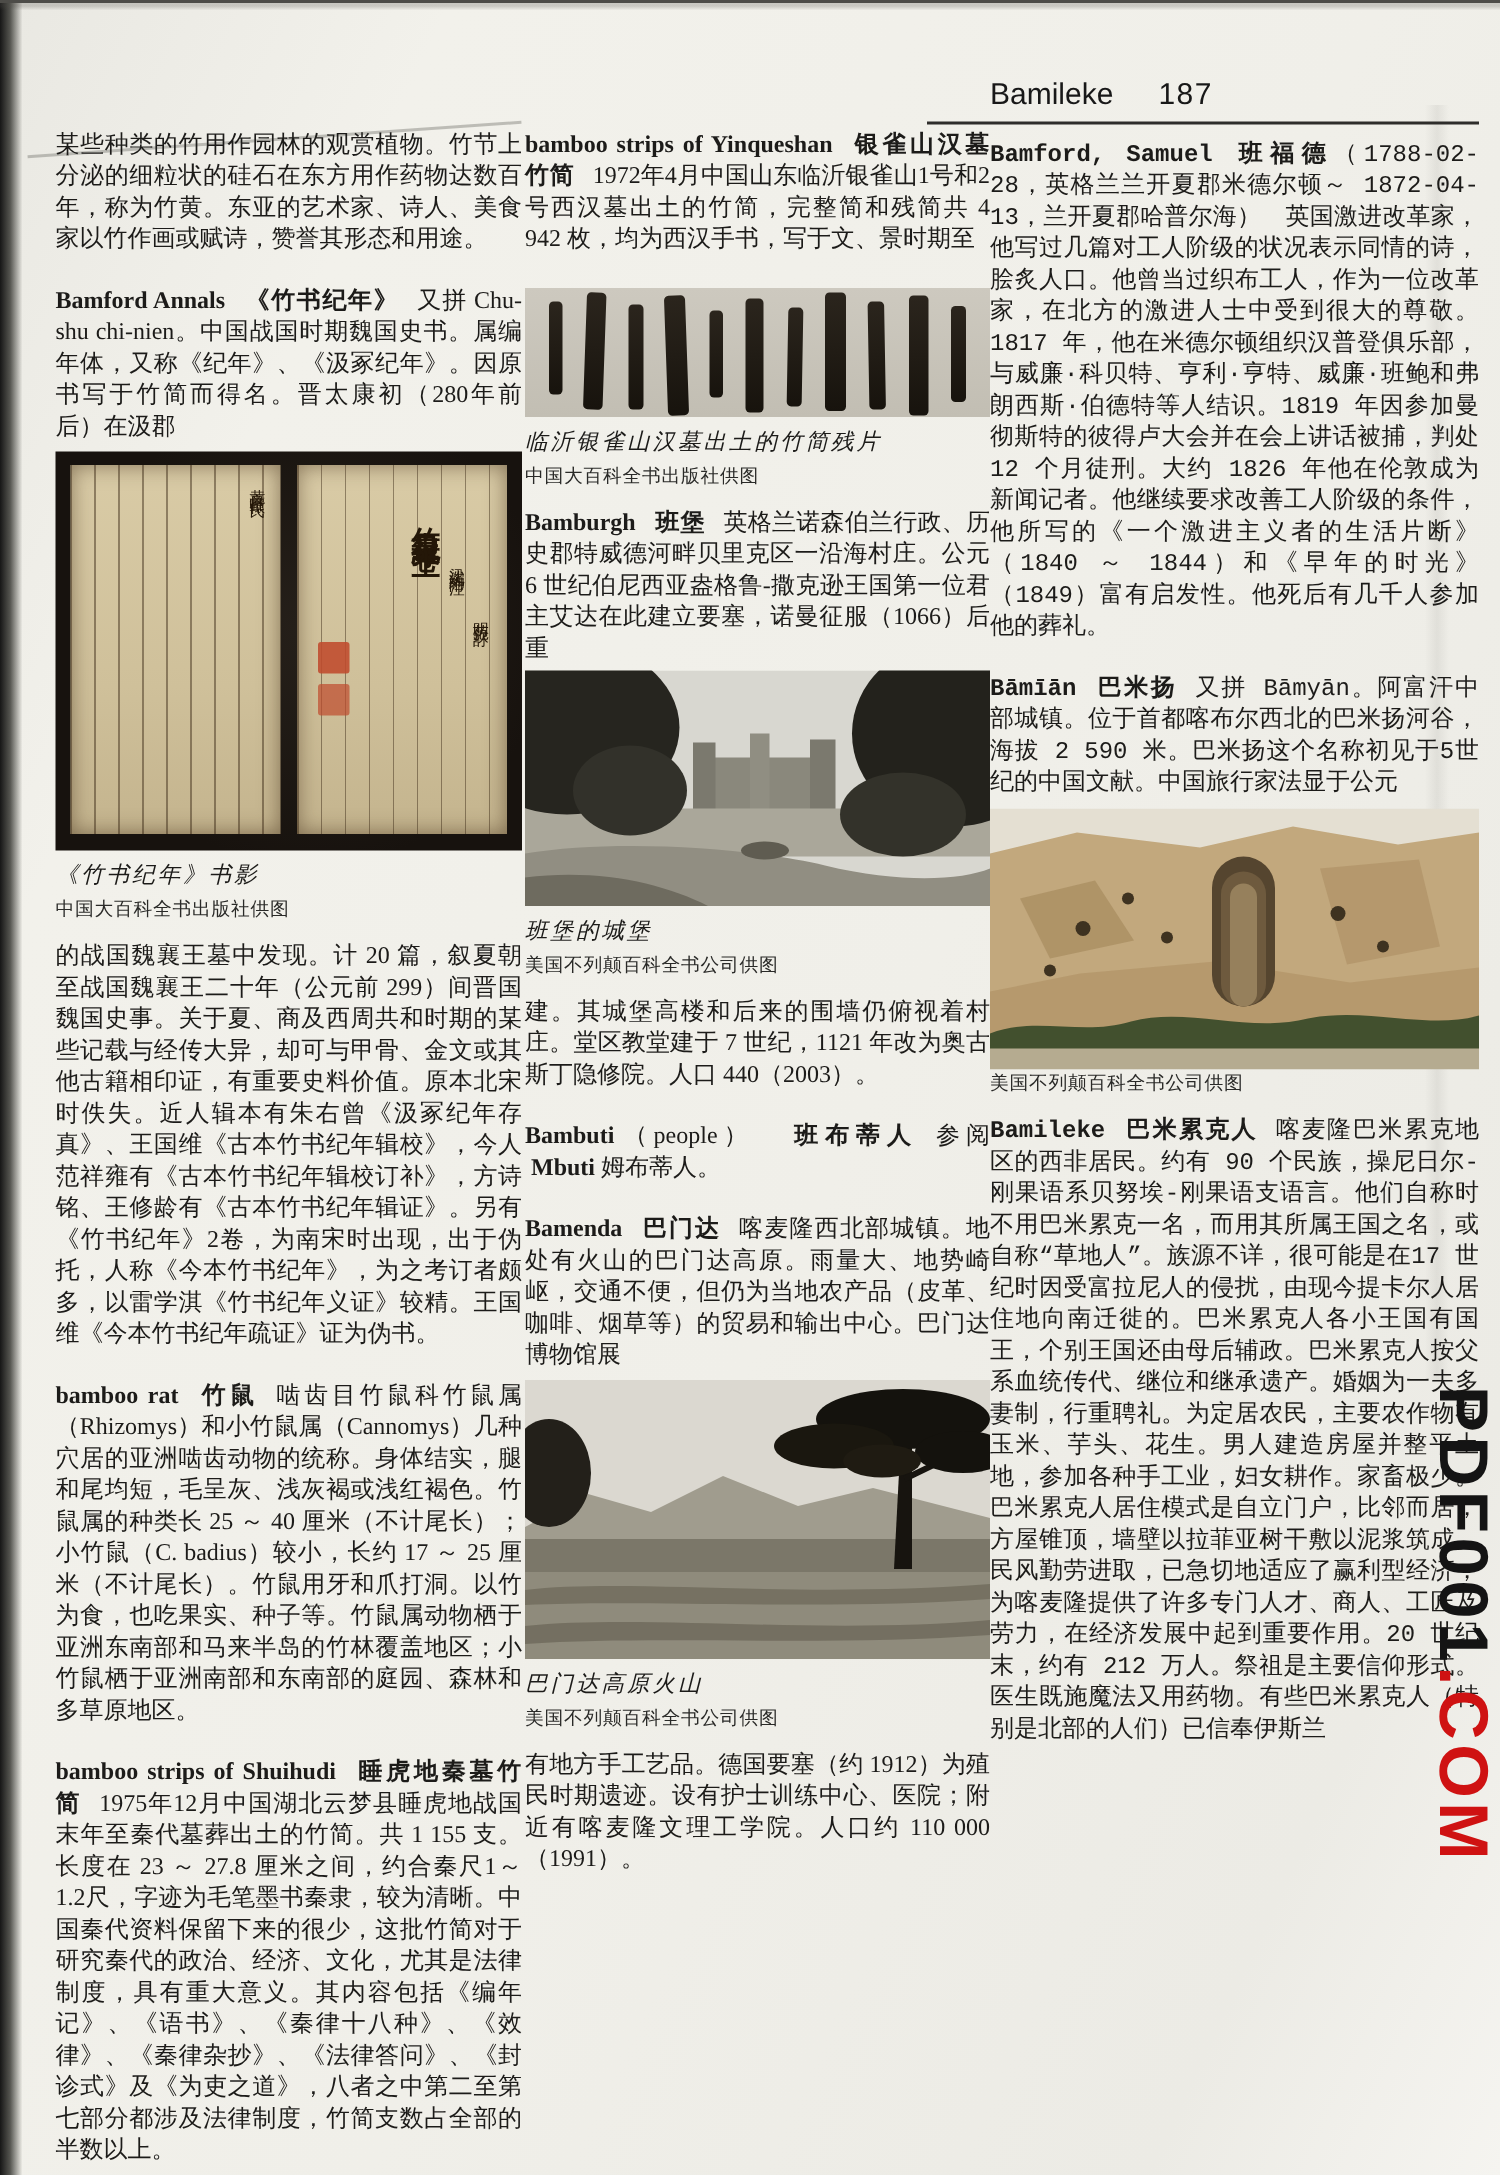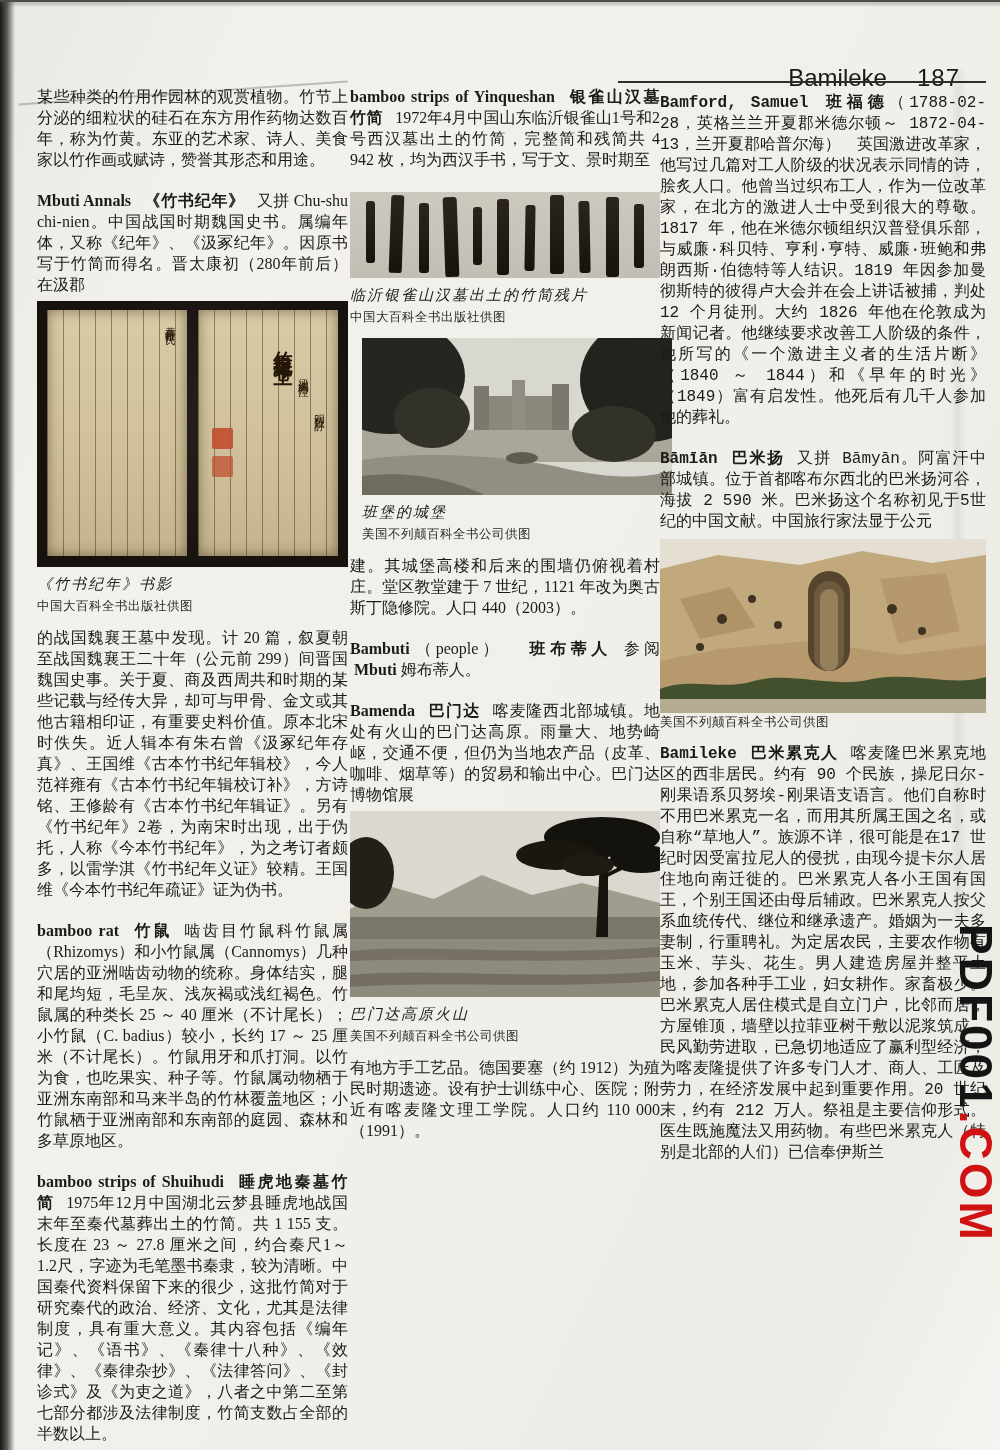--- a/index.html
+++ b/index.html
@@ -13,22 +13,22 @@
   .crease{position:absolute;left:18px;top:92px;width:330px;height:2px;
         background:rgba(125,124,118,.45);transform:rotate(-4deg);}
   .fold-shadow{position:absolute;right:34px;top:70px;width:16px;height:850px;
         background:linear-gradient(90deg,rgba(0,0,0,0) 0,rgba(60,58,52,.08) 50%,rgba(0,0,0,0) 100%);}
 
   .col{position:absolute;text-align:justify;font-size:16px;line-height:21px;}
   #col-left{left:37px;top:86px;width:311px;}
   #col-mid{left:350px;top:86px;width:310px;}
   #col-right{left:660px;top:93px;width:326px;font-family:Liberation Mono, monospace;}
 
-  #running-head{position:absolute;top:52px;left:660px;width:300px;text-align:right;
-        font-family:"Liberation Sans","DejaVu Sans",sans-serif;font-size:24px;color:#181818;margin-top:12px;}
+  #running-head{position:absolute;top:52px;left:660px;width:300px;
+        font-family:"Liberation Sans","DejaVu Sans",sans-serif;font-size:20px;color:#181818;}
   #running-head .pgnum{display:inline-block;margin-left:30px;letter-spacing:1px;}
   #head-rule{position:absolute;top:81px;left:618px;width:368px;height:0;border-top:2px solid #2e2d2b;}
 
   p.entry,p.plain{margin:0 0 20px 0;}
   p.nogap{margin-bottom:0;}
   b.en{font-weight:bold;margin-right:13px;}
   b.zh{font-weight:bold;margin-right:12px;letter-spacing:.5px;}
   b.zh.tight{margin-right:0;}
   .paren{margin-right:27px;}
   b.ref{margin:0 4px;}
@@ -74,21 +74,21 @@
 
   <div id="running-head">
     <span>Bamileke</span><span class="pgnum">187</span>
   </div>
   <div id="head-rule"></div>
 
   <div class="col" id="col-left">
     <p class="plain">某些种类的竹用作园林的观赏植物。竹节上分泌的细粒状的硅石在东方用作药物达数百年，称为竹黄。东亚的艺术家、诗人、美食家以竹作画或赋诗，赞誉其形态和用途。</p>
 
     <p class="entry nogap">
-      <b class="en">Mbuti Annals</b><b class="zh">《竹书纪年》</b><span>又拼 Chu-shu chi-nien。中国战国时期魏国史书。属编年体，又称《纪年》、《汲冢纪年》。因原书写于竹简而得名。晋太康初（280年前后）在汲郡</span>
+      <b class="en">Bamford Annals</b><b class="zh">《竹书纪年》</b><span>又拼 Chu-shu chi-nien。中国战国时期魏国史书。属编年体，又称《纪年》、《汲冢纪年》。因原书写于竹简而得名。晋太康初（280年前后）在汲郡</span>
     </p>
 
     <figure class="fig" style="margin-top:6px;">
       <div class="book-img">
         <div class="bk-page" style="left:10px;">
           <span class="vtext bk-small" style="right:6px;top:8px;">黄帝軒轅氏</span>
         </div>
         <div class="bk-page" style="right:10px;">
           <span class="vtext bk-title" style="right:44px;top:26px;">竹書紀年卷上</span>
           <span class="vtext bk-small" style="right:24px;top:60px;">梁沈約附注</span>
@@ -133,22 +133,25 @@
         <span class="strip" style="width:13px;height:80px;margin-top:2px;"></span>
         <span class="strip" style="width:10px;height:64px;margin-top:9px;"></span>
       </div>
       <figcaption>
         <div class="figcap">临沂银雀山汉墓出土的竹简残片</div>
         <div class="figcredit">中国大百科全书出版社供图</div>
       </figcaption>
     </figure>
 
 
-
-    <figure class="fig" style="margin-top:4px;margin-left:12px;">
+    <p class="entry nogap">
+      <b class="en">Bamburgh</b><b class="zh">班堡</b><span>英格兰诺森伯兰行政、历史郡特威德河畔贝里克区一沿海村庄。公元6 世纪伯尼西亚盎格鲁-撒克逊王国第一位君主艾达在此建立要塞，诺曼征服（1066）后重</span>
+    </p>
+
+    <figure class="fig" style="margin-top:4px;">
       <svg class="scene" width="310" height="157" viewBox="0 0 310 157">
         <rect width="310" height="157" fill="#d8d7d0"></rect>
         <rect x="118" y="58" width="82" height="36" fill="#8a887c"></rect>
         <rect x="112" y="48" width="15" height="46" fill="#7b796e"></rect>
         <rect x="190" y="46" width="17" height="48" fill="#7b796e"></rect>
         <rect x="150" y="42" width="13" height="52" fill="#908e82"></rect>
         <rect y="92" width="310" height="32" fill="#aaa79a"></rect>
         <ellipse cx="28" cy="38" rx="75" ry="58" fill="#26251f"></ellipse>
         <ellipse cx="70" cy="80" rx="38" ry="30" fill="#32312a"></ellipse>
         <ellipse cx="286" cy="42" rx="68" ry="62" fill="#23221c"></ellipse>

